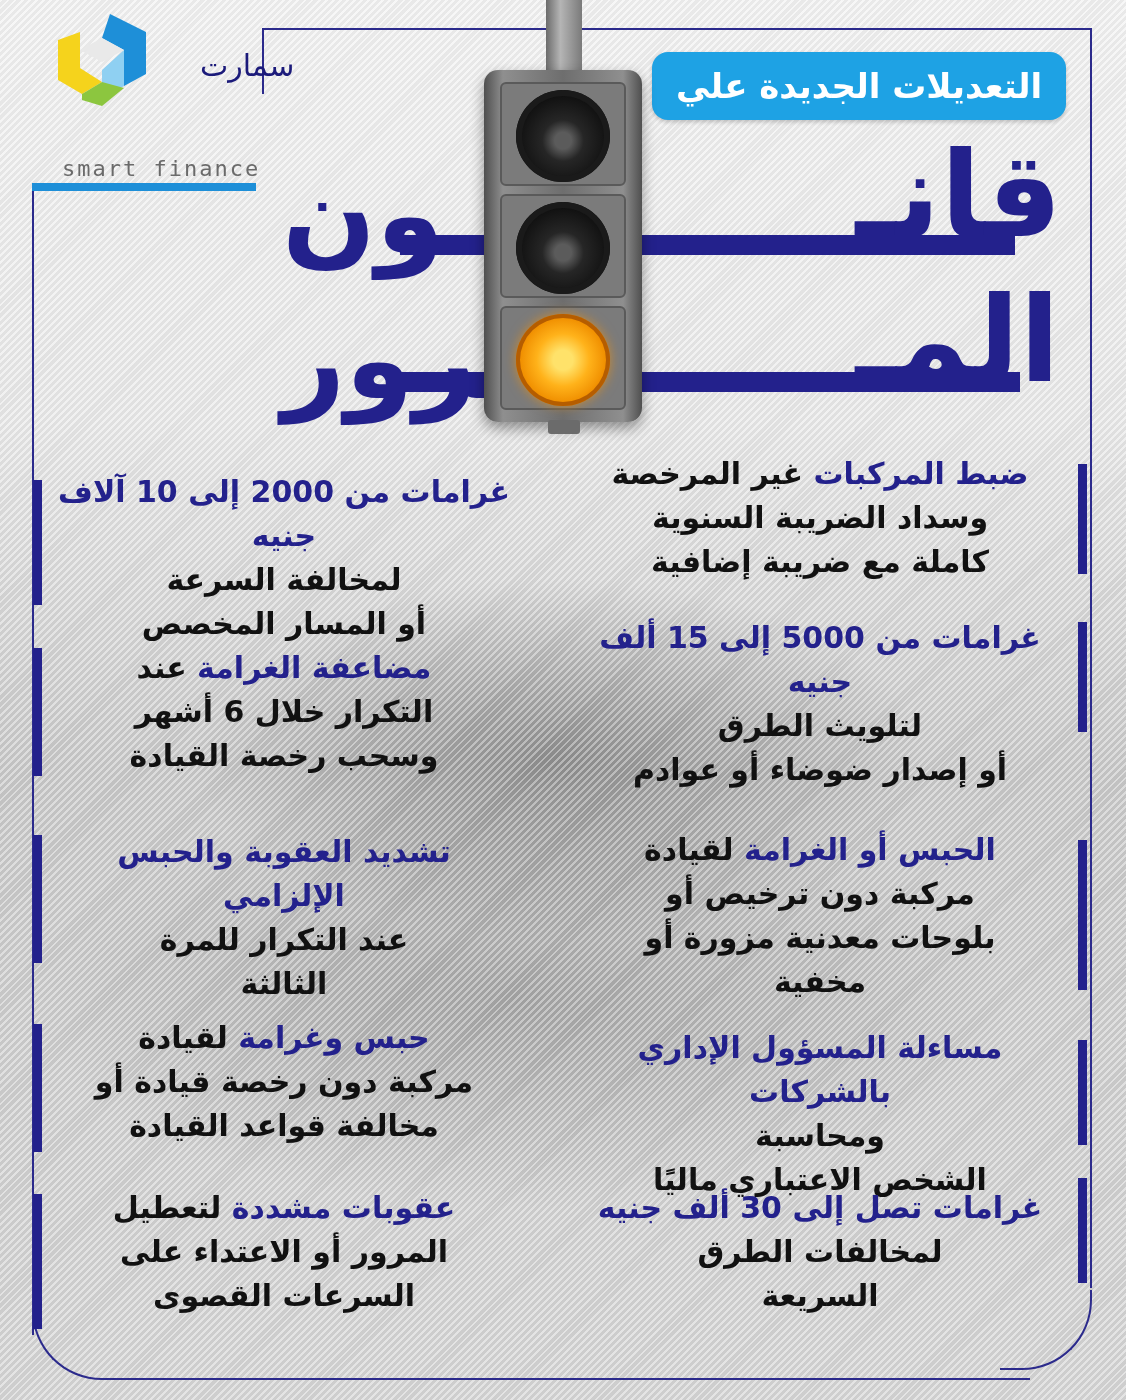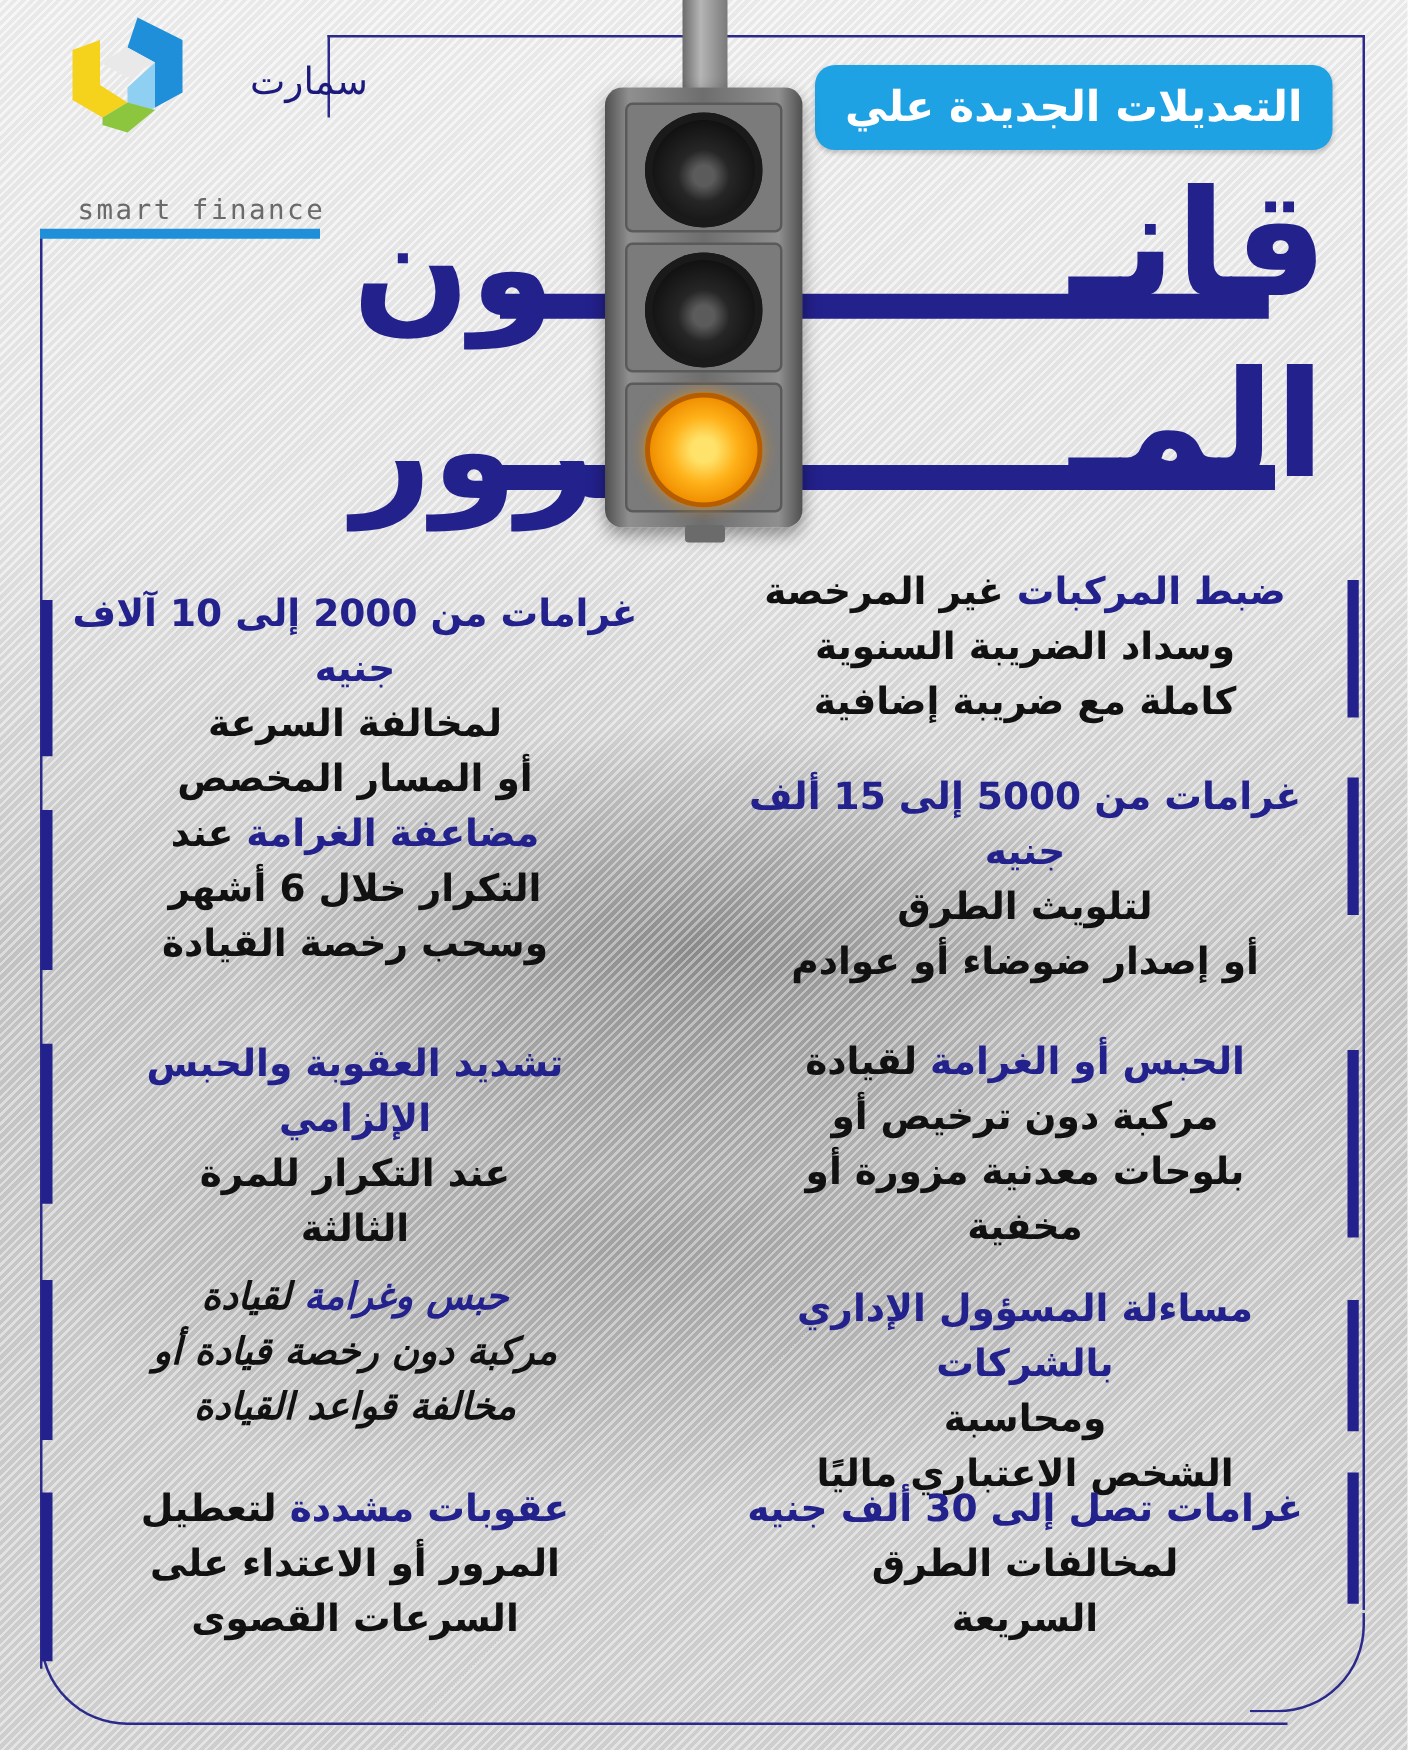--- a/index.html
+++ b/index.html
@@ -184,21 +184,21 @@
 </div>
 
 <div class="item-bar" style="left:33px; top:835px; height:128px;"></div>
 <div class="item col-left" style="top:830px;">
   <div class="hl">تشديد العقوبة والحبس الإلزامي</div>
   <div> عند التكرار للمرة</div>
   <div>الثالثة</div>
 </div>
 
 <div class="item-bar" style="left:33px; top:1024px; height:128px;"></div>
-<div class="item col-left" style="top:1016px;font-style:italic;">
+<div class="item col-left" style="top:1016px;">
   <div><span class="hl">حبس وغرامة</span><span> لقيادة</span></div>
   <div>مركبة دون رخصة قيادة أو</div>
   <div>مخالفة قواعد القيادة</div>
 </div>
 
 <div class="item-bar" style="left:33px; top:1194px; height:135px;"></div>
 <div class="item col-left" style="top:1186px;">
   <div><span class="hl">عقوبات مشددة</span><span> لتعطيل</span></div>
   <div>المرور أو الاعتداء على</div>
   <div>السرعات القصوى</div>

